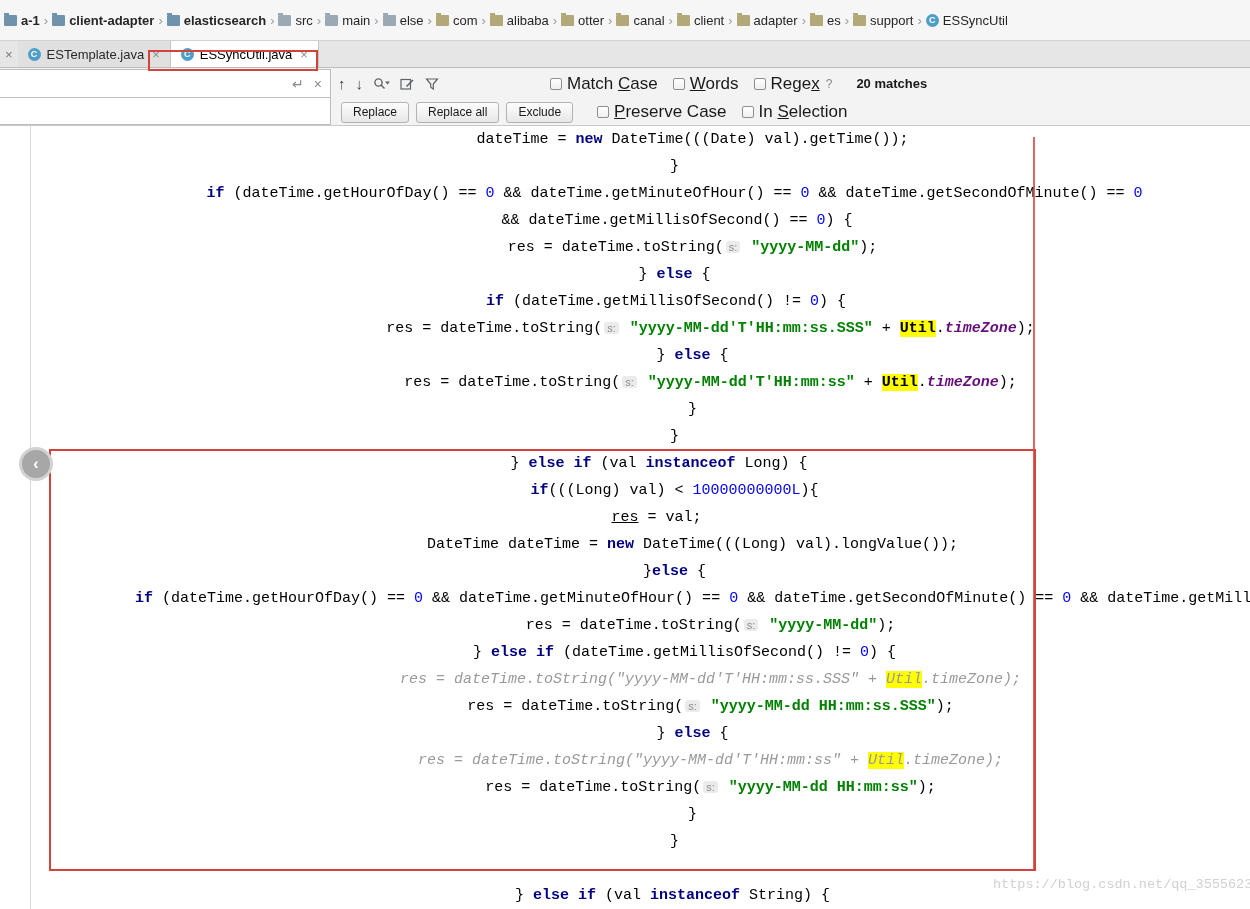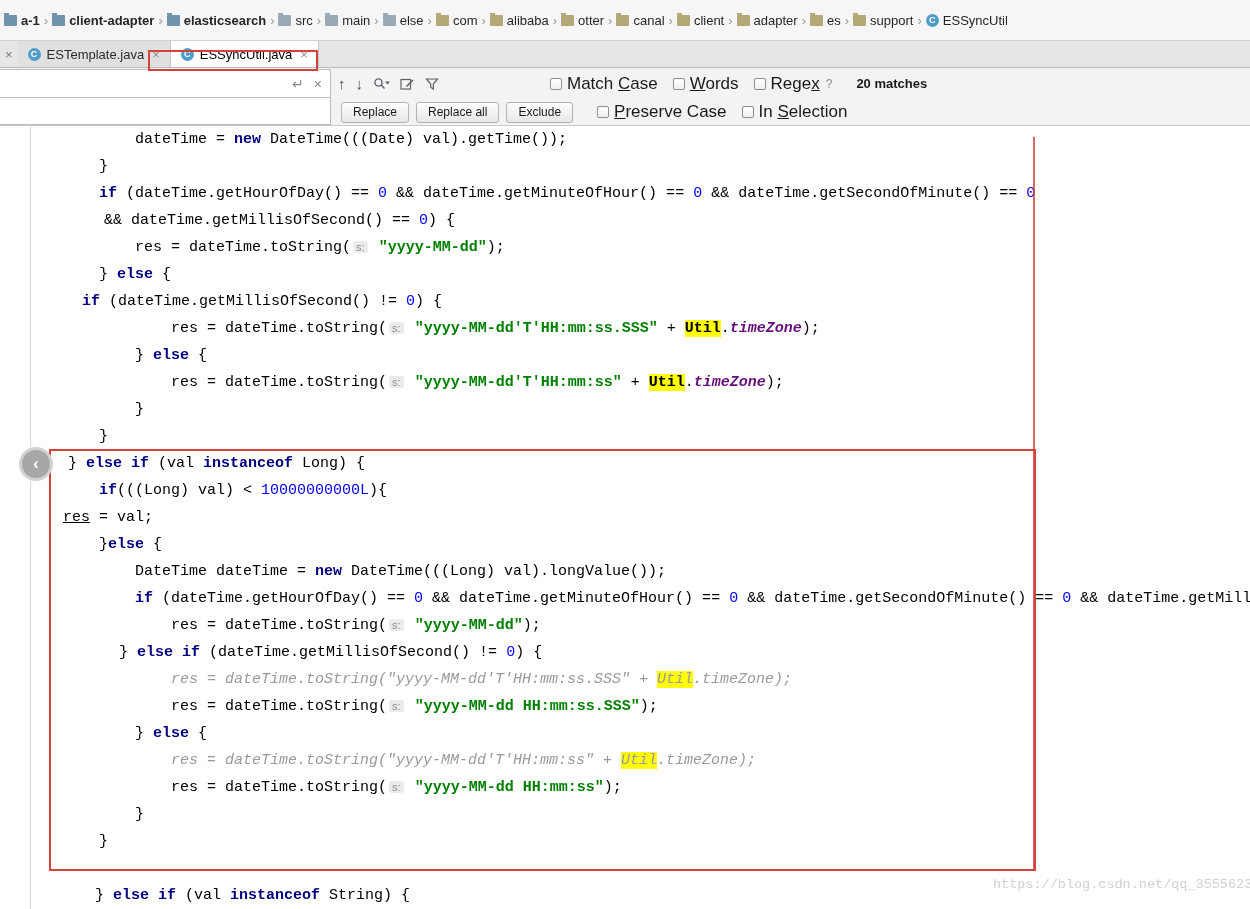--- a/index.html
+++ b/index.html
@@ -72,21 +72,21 @@
   .cb-label { font-size:17px; color:#1a1a1a; }
   .regex-help { color:#8a8a8a; font-size:12px; margin-left:-4px; cursor:pointer; }
   .matches { font-size:13px; font-weight:bold; color:#1a1a1a; margin-left:14px; }
 
   .btns { display:flex; align-items:center; gap:7px; }
   .fbtn { height:21px; padding:0 11px; font-size:12px; color:#1a1a1a;
     background:linear-gradient(#fdfdfd,#e7e7e7); border:1px solid #b3b3b3; border-radius:3px; cursor:pointer;
     font-family:"Liberation Sans",sans-serif; }
 
   
-  .editor { position:absolute; left:0; top:126px; width:1250px; height:783px; background:#fff; overflow:hidden; }
+  .editor { position:absolute; left:0; top:126px; width:1250px; height:783px; background:#fff; overflow:hidden;text-align:center; }
   .gutter-line { position:absolute; left:30px; top:0; width:1px; height:783px; background:#dadada; }
   .code-area { position:absolute; left:0; top:0; width:1250px; }
   .code-line {
     height:27px; line-height:27px; white-space:pre;
     font-family:"Liberation Mono","DejaVu Sans Mono",monospace; font-size:15px; color:#000;
   }
   .seg-k  { color:var(--keyword,#000080); font-weight:bold; }
   .seg-n  { color:var(--number,#0000ff); }
   .seg-s  { color:var(--string,#008000); font-weight:bold; }
   .seg-f  { color:var(--field,#660e7a); font-style:italic; font-weight:bold; }
@@ -285,22 +285,22 @@
         <div class="code-line" style="padding-left: 99px;"><span class="seg-p">} </span><span class="seg-k">else</span><span class="seg-p"> {</span></div>
         <div class="code-line" style="padding-left: 82px;"><span class="seg-k">if</span><span class="seg-p"> (dateTime.getMillisOfSecond() != </span><span class="seg-n">0</span><span class="seg-p">) {</span></div>
         <div class="code-line" style="padding-left: 171px;"><span class="seg-p">res = dateTime.toString(</span><span class="seg-h">s:</span><span class="seg-p"> </span><span class="seg-s">"yyyy-MM-dd'T'HH:mm:ss.SSS"</span><span class="seg-p"> + </span><span class="seg-m">Util</span><span class="seg-p">.</span><span class="seg-f">timeZone</span><span class="seg-p">);</span></div>
         <div class="code-line" style="padding-left: 135px;"><span class="seg-p">} </span><span class="seg-k">else</span><span class="seg-p"> {</span></div>
         <div class="code-line" style="padding-left: 171px;"><span class="seg-p">res = dateTime.toString(</span><span class="seg-h">s:</span><span class="seg-p"> </span><span class="seg-s">"yyyy-MM-dd'T'HH:mm:ss"</span><span class="seg-p"> + </span><span class="seg-m">Util</span><span class="seg-p">.</span><span class="seg-f">timeZone</span><span class="seg-p">);</span></div>
         <div class="code-line" style="padding-left: 135px;"><span class="seg-p">}</span></div>
         <div class="code-line" style="padding-left: 99px;"><span class="seg-p">}</span></div>
         <div class="code-line" style="padding-left: 68px;"><span class="seg-p">} </span><span class="seg-k">else</span><span class="seg-p"> </span><span class="seg-k">if</span><span class="seg-p"> (val </span><span class="seg-k">instanceof</span><span class="seg-p"> Long) {</span></div>
         <div class="code-line" style="padding-left: 99px;"><span class="seg-k">if</span><span class="seg-p">(((Long) val) &lt; </span><span class="seg-n">10000000000L</span><span class="seg-p">){</span></div>
         <div class="code-line" style="padding-left: 63px;"><span class="seg-u">res</span><span class="seg-p"> = val;</span></div>
+        <div class="code-line" style="padding-left: 135px;"><span class="seg-p">DateTime dateTime = </span><span class="seg-k">new</span><span class="seg-p"> DateTime(((Long) val).longValue());</span></div>
         <div class="code-line" style="padding-left: 99px;"><span class="seg-p">}</span><span class="seg-k">else</span><span class="seg-p"> {</span></div>
-        <div class="code-line" style="padding-left: 135px;"><span class="seg-p">DateTime dateTime = </span><span class="seg-k">new</span><span class="seg-p"> DateTime(((Long) val).longValue());</span></div>
         <div class="code-line" style="padding-left: 135px;"><span class="seg-k">if</span><span class="seg-p"> (dateTime.getHourOfDay() == </span><span class="seg-n">0</span><span class="seg-p"> &amp;&amp; dateTime.getMinuteOfHour() == </span><span class="seg-n">0</span><span class="seg-p"> &amp;&amp; dateTime.getSecondOfMinute() == </span><span class="seg-n">0</span><span class="seg-p"> &amp;&amp; dateTime.getMill</span></div>
         <div class="code-line" style="padding-left: 171px;"><span class="seg-p">res = dateTime.toString(</span><span class="seg-h">s:</span><span class="seg-p"> </span><span class="seg-s">"yyyy-MM-dd"</span><span class="seg-p">);</span></div>
         <div class="code-line" style="padding-left: 119px;"><span class="seg-p">} </span><span class="seg-k">else</span><span class="seg-p"> </span><span class="seg-k">if</span><span class="seg-p"> (dateTime.getMillisOfSecond() != </span><span class="seg-n">0</span><span class="seg-p">) {</span></div>
         <div class="code-line" style="padding-left: 171px;"><span class="seg-g">res = dateTime.toString("yyyy-MM-dd'T'HH:mm:ss.SSS" + </span><span class="seg-gm">Util</span><span class="seg-g">.timeZone);</span></div>
         <div class="code-line" style="padding-left: 171px;"><span class="seg-p">res = dateTime.toString(</span><span class="seg-h">s:</span><span class="seg-p"> </span><span class="seg-s">"yyyy-MM-dd HH:mm:ss.SSS"</span><span class="seg-p">);</span></div>
         <div class="code-line" style="padding-left: 135px;"><span class="seg-p">} </span><span class="seg-k">else</span><span class="seg-p"> {</span></div>
         <div class="code-line" style="padding-left: 171px;"><span class="seg-g">res = dateTime.toString("yyyy-MM-dd'T'HH:mm:ss" + </span><span class="seg-gm">Util</span><span class="seg-g">.timeZone);</span></div>
         <div class="code-line" style="padding-left: 171px;"><span class="seg-p">res = dateTime.toString(</span><span class="seg-h">s:</span><span class="seg-p"> </span><span class="seg-s">"yyyy-MM-dd HH:mm:ss"</span><span class="seg-p">);</span></div>
         <div class="code-line" style="padding-left: 135px;"><span class="seg-p">}</span></div>
         <div class="code-line" style="padding-left: 99px;"><span class="seg-p">}</span></div>

